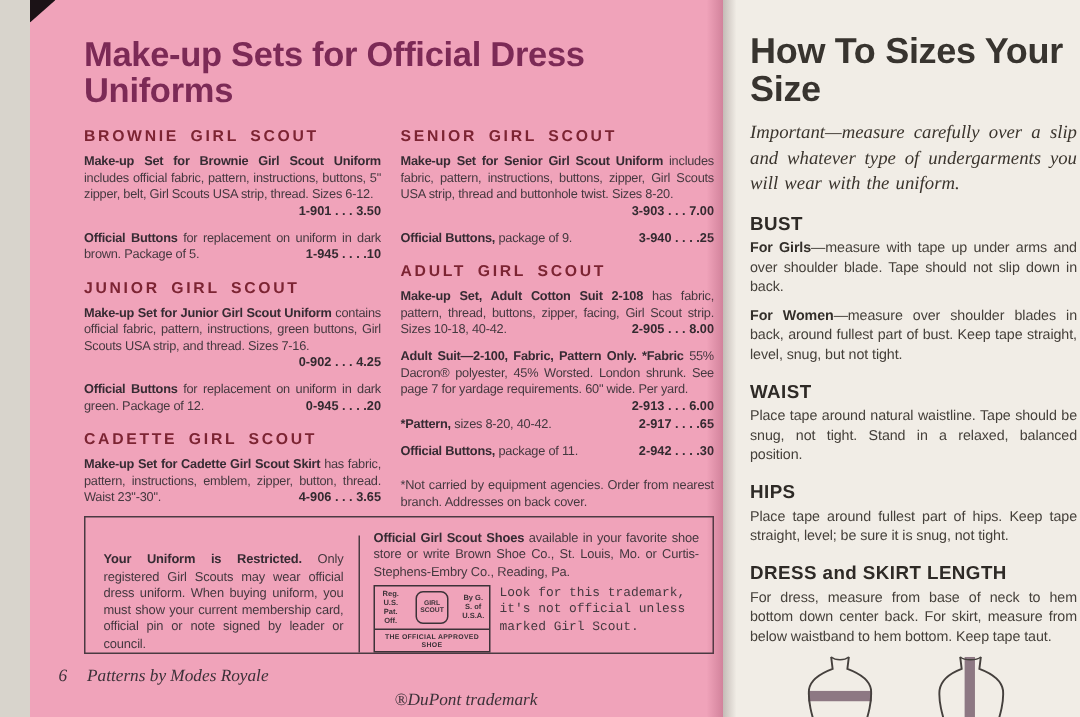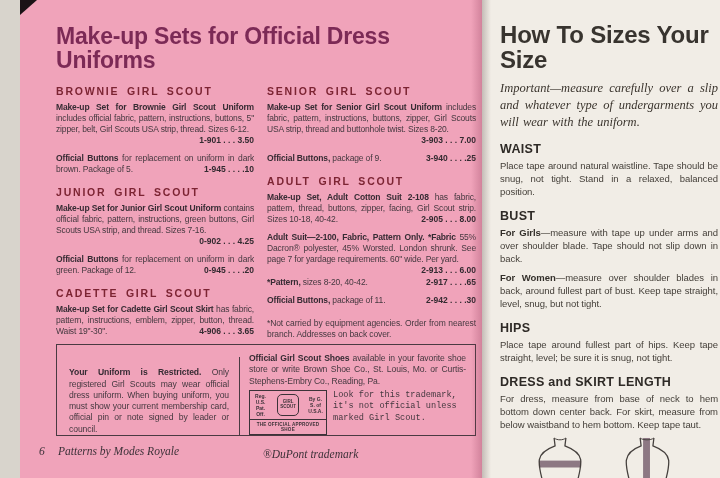--- a/index.html
+++ b/index.html
@@ -41,21 +41,21 @@
   .stamp-emblem{border:1px solid #3c3238;border-radius:5px;font-size:4.5px;line-height:1.1;
     padding:5px 2px;text-align:center;font-weight:bold;color:#3c3238;width:22px;box-sizing:border-box;}
   .stamp-bottom{border-top:1px solid #3c3238;font-size:4.6px;text-align:center;
     padding:2px 0;font-weight:bold;color:#3c3238;letter-spacing:0.2px;}
   .trademark-note{font-size:8.6px;line-height:11.3px;color:#44383f;margin-top:3px;font-family:Liberation Mono, monospace;}
 
   .page-footer{position:absolute;left:0;top:445px;width:462px;height:20px;
     font-family:"Liberation Serif",serif;font-style:italic;color:#3c3138;font-size:11.5px;}
   .page-number{position:absolute;left:19px;top:0;font-style:italic;}
   .footer-credit{position:absolute;left:38px;top:0;}
-  .footer-dupont{position:absolute;left:243px;top:3px;}
+  .footer-dupont{position:absolute;left:243px;top:16px;}
 
   
   .right-page{flex:1;height:478px;background:#f1ede6;position:relative;}
   .right-page::before{content:"";position:absolute;left:0;top:0;width:9px;height:100%;
     background:linear-gradient(to right, rgba(80,60,60,0.28), rgba(0,0,0,0));pointer-events:none;}
   .right-page::after{content:"";position:absolute;right:7px;top:0;width:1px;height:100%;
     background:rgba(120,108,96,0.35);pointer-events:none;}
   .right-content{padding:22px 22px 0 18px;position:relative;}
   .size-title{font-size:24px;line-height:1.05;color:#38342f;letter-spacing:-0.2px;margin:0;}
   .size-intro{font-family:"Liberation Serif",serif;font-style:italic;font-size:12.5px;
@@ -96,21 +96,21 @@
               <p><span class="lead">Make-up Set for Junior Girl Scout Uniform</span><span> contains official fabric, pattern, instructions, green buttons, Girl Scouts USA strip, and thread. Sizes 7-16.</span><span class="price">0-902 . . . 4.25</span></p>
             </div>
             <div class="item">
               <p><span class="lead">Official Buttons</span><span> for replacement on uniform in dark green. Package of 12.</span><span class="price">0-945 . . . .20</span></p>
             </div>
           </div>
 
           <div class="sec">
             <div class="sec-header">CADETTE GIRL SCOUT</div>
             <div class="item">
-              <p><span class="lead">Make-up Set for Cadette Girl Scout Skirt</span><span> has fabric, pattern, instructions, emblem, zipper, button, thread. Waist 19"-30".</span><span class="price">4-906 . . . 3.65</span></p>
+              <p><span class="lead">Make-up Set for Cadette Girl Scout Skirt</span><span> has fabric, pattern, instructions, emblem, zipper, button, thread. Waist 23"-30".</span><span class="price">4-906 . . . 3.65</span></p>
             </div>
           </div>
         </div>
 
         <div class="col2">
           <div class="sec">
             <div class="sec-header">SENIOR GIRL SCOUT</div>
             <div class="item">
               <p><span class="lead">Make-up Set for Senior Girl Scout Uniform</span><span> includes fabric, pattern, instructions, buttons, zipper, Girl Scouts USA strip, thread and buttonhole twist. Sizes 8-20.</span><span class="price">3-903 . . . 7.00</span></p>
             </div>
@@ -164,28 +164,28 @@
       <span class="footer-dupont">®DuPont trademark</span>
     </div>
   </div>
 
   <div class="right-page">
     <div class="right-content">
       <h1 class="size-title">How To Sizes Your Size</h1>
       <p class="size-intro">Important—measure carefully over a slip and whatever type of undergarments you will wear with the uniform.</p>
 
       <div class="measure-sec">
-        <div class="measure-header">WAIST</div>
-        <p class="measure-p">Place tape around natural waistline. Tape should be snug, not tight. Stand in a relaxed, balanced position.</p>
-      </div>
-
-      <div class="measure-sec">
         <div class="measure-header">BUST</div>
         <p class="measure-p"><span class="measure-lead">For Girls</span><span>—measure with tape up under arms and over shoulder blade. Tape should not slip down in back.</span></p>
         <p class="measure-p"><span class="measure-lead">For Women</span><span>—measure over shoulder blades in back, around fullest part of bust. Keep tape straight, level, snug, but not tight.</span></p>
+      </div>
+
+      <div class="measure-sec">
+        <div class="measure-header">WAIST</div>
+        <p class="measure-p">Place tape around natural waistline. Tape should be snug, not tight. Stand in a relaxed, balanced position.</p>
       </div>
 
       <div class="measure-sec">
         <div class="measure-header">HIPS</div>
         <p class="measure-p">Place tape around fullest part of hips. Keep tape straight, level; be sure it is snug, not tight.</p>
       </div>
 
       <div class="measure-sec">
         <div class="measure-header">DRESS and SKIRT LENGTH</div>
         <p class="measure-p">For dress, measure from base of neck to hem bottom down center back. For skirt, measure from below waistband to hem bottom. Keep tape taut.</p>

